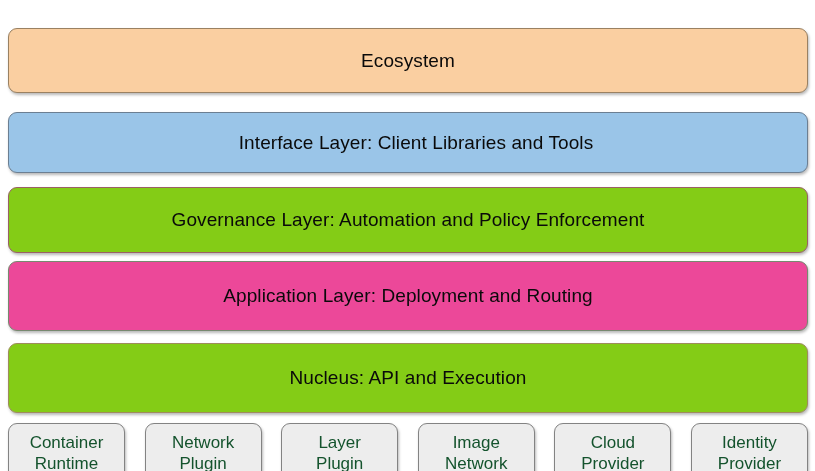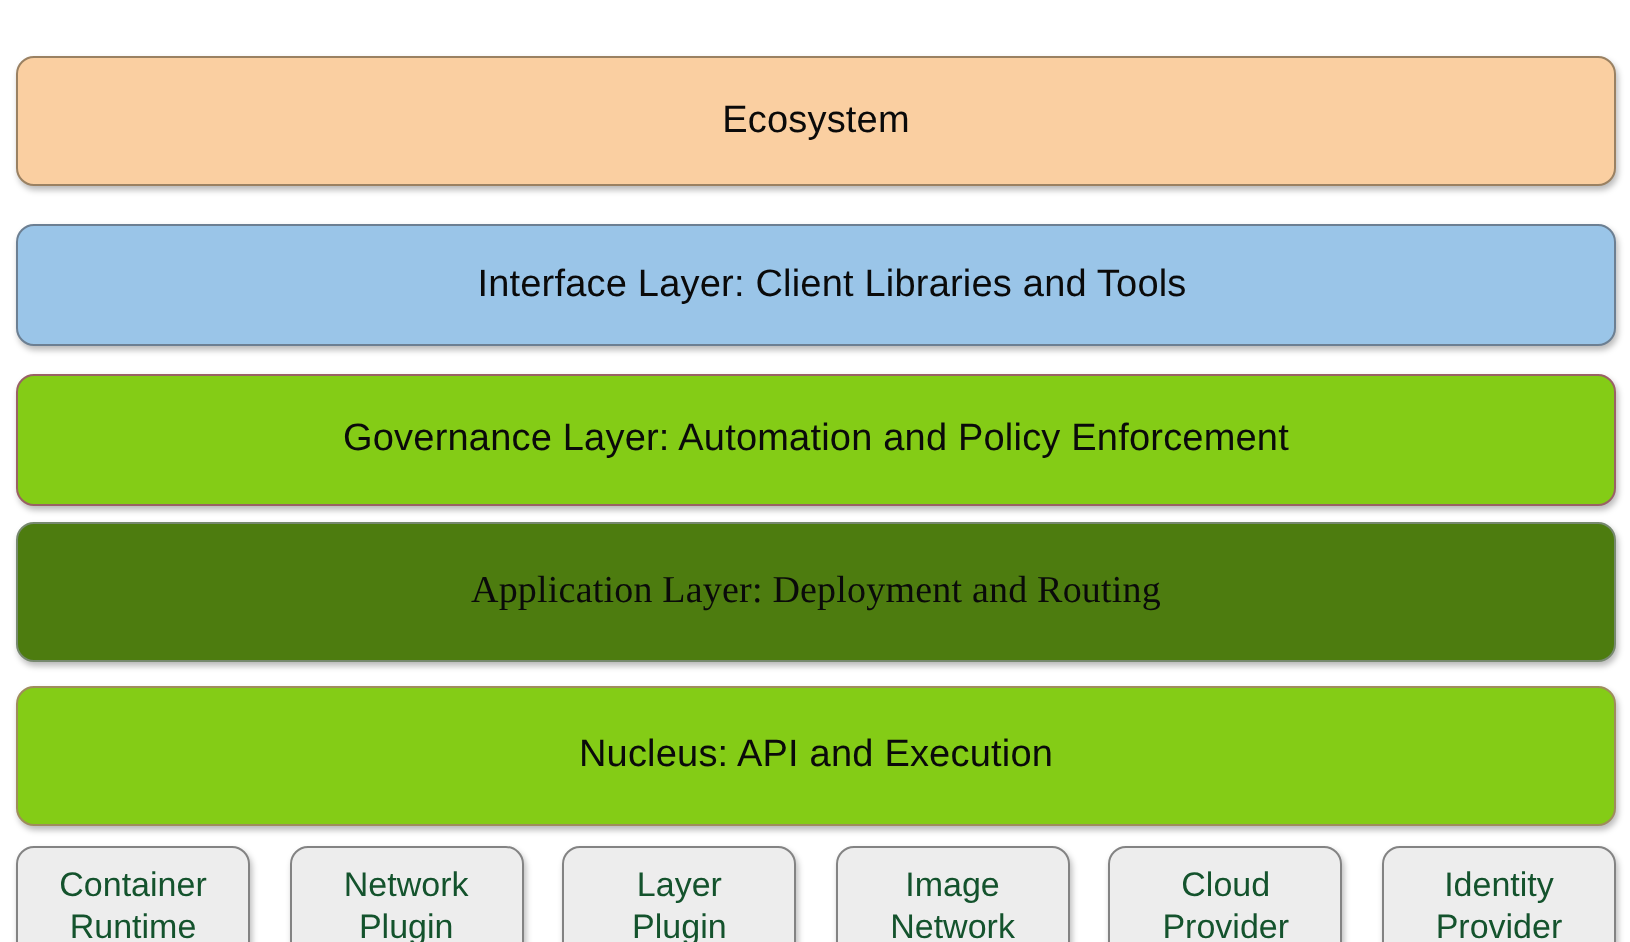--- a/index.html
+++ b/index.html
@@ -38,21 +38,21 @@
     font-size: 19px;
     color: #0a0a0a;
     line-height: 1.15;
     text-align: center;
     letter-spacing: 0.1px;
   }
 
   .layer.ecosystem   { top: 8px;   height: 65px; background: #facfa1; border-color: #9a8162; }
   .layer.interface   { top: 92px;  height: 61px; background: #9ac5e8; border-color: #6c7f92; padding-left: 16px; }
   .layer.governance  { top: 167px; height: 66px; background: #84cc16; border-color: #9a6165; }
-  .layer.application { top: 241px; height: 70px; background: #4d7c0f; border-color: #77896f; font-family: Liberation Serif, serif; }
+  .layer.application { top: 241px; height: 70px; background: #ec4899; border-color: #77896f; }
   .layer.nucleus     { top: 323px; height: 70px; background: #84cc16; border-color: #9f8c5c; }
 
   
   #bottom-row {
     position: absolute;
     left: 8px;
     top: 403px;
     width: 800px;
     height: 60px;
     display: flex;

